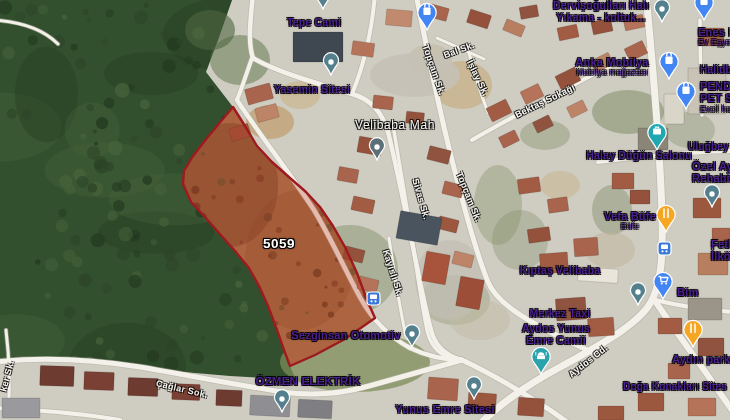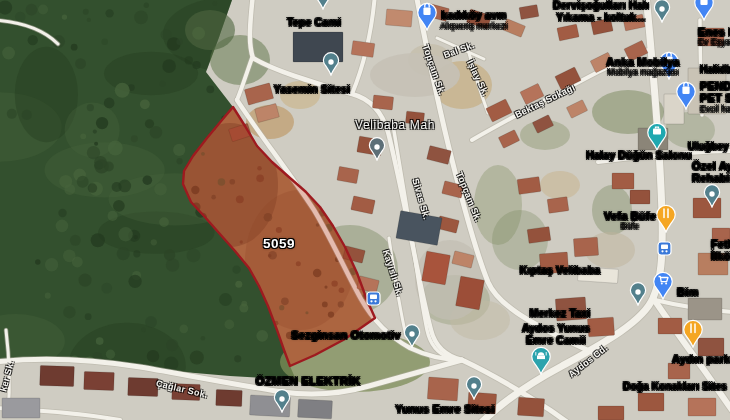--- a/index.html
+++ b/index.html
@@ -1,21 +1,21 @@
 <!DOCTYPE html>
 <html><head>
 <meta charset="utf-8">
 <style>
   html,body{margin:0;padding:0;background:#222;}
   #stage{position:relative;width:730px;height:420px;overflow:hidden;
          background:#cfccc2;font-family:"Liberation Sans",sans-serif;cursor:grab;}
   #stage svg.base{position:absolute;left:0;top:0;}
   .layer{position:absolute;left:0;top:0;width:730px;height:420px;pointer-events:none;}
   .layer > *{pointer-events:auto;}
-  .poi-label{position:absolute;color:#000000;text-align:center;white-space:nowrap;line-height:1.12;
+  .poi-label{position:absolute;color:#4c1d95;text-align:center;white-space:nowrap;line-height:1.12;
     font-weight:bold;letter-spacing:.2px;
     text-shadow:-1px -1px 0 rgba(0,0,0,.85),1px -1px 0 rgba(0,0,0,.85),
                 -1px 1px 0 rgba(0,0,0,.85),1px 1px 0 rgba(0,0,0,.85),0 0 3px rgba(0,0,0,.55);}
   .poi-label.center{transform:translate(-50%,-50%);}
   .poi-label.left{transform:translateY(-50%);text-align:left;}
   .poi-label .sub{font-weight:normal;font-size:8.5px;opacity:.96;}
   .poi-label.district{font-weight:normal;letter-spacing:.6px;color:#f4f4f2;}
   .street-label{position:absolute;color:#f7f6f2;font-size:9px;font-weight:bold;white-space:nowrap;
     transform-origin:center center;letter-spacing:.3px;opacity:.97;
     text-shadow:-1px -1px 0 rgba(0,0,0,.75),1px -1px 0 rgba(0,0,0,.75),
@@ -576,36 +576,32 @@
         <rect x="-6.5" y="-6.5" width="13" height="13" rx="3" fill="#3a79d9" stroke="#fff" stroke-width="1.2"></rect>
         <rect x="-3.5" y="-4" width="7" height="4.5" rx="0.8" fill="#fff"></rect>
         <circle cx="-2" cy="2.8" r="1.1" fill="#fff"></circle>
         <circle cx="2" cy="2.8" r="1.1" fill="#fff"></circle>
       </svg>
     </div>
   <div class="layer" id="labels">
       <div class="poi-label center" style="left: 314px; top: 23px;">
         <div style="font-size: 10.5px;">Tepe Cami</div>
       </div>
-      <div class="poi-label center" style="left: 474px; top: 21px;">
-        <div style="font-size: 10.5px;">kadıköy avm</div>
-        <div class="sub" style="font-size: 8.5px;">Alışveriş merkezi</div>
-      </div>
       <div class="poi-label center" style="left: 601px; top: 12px;">
         <div style="font-size: 10.5px;">Dervişoğulları Halı</div>
         <div style="font-size: 10.5px;">Yıkama - koltuk...</div>
       </div>
       <div class="poi-label left" style="left: 686px; top: 37px; margin-left: 12px;">
         <div style="font-size: 11px;">Enes ka</div>
         <div class="sub" style="font-size: 8.5px;">Ev Eşyaları</div>
       </div>
       <div class="poi-label center" style="left: 312px; top: 90px;">
         <div style="font-size: 10.5px;">Yasemin Sitesi</div>
       </div>
-      <div class="poi-label center" style="left: 643px; top: 67px;">
+      <div class="poi-label center" style="left: 612px; top: 67px;">
         <div style="font-size: 11px;">Anka Mobilya</div>
         <div class="sub" style="font-size: 8.5px;">Mobilya mağazası</div>
       </div>
       <div class="poi-label left" style="left: 700px; top: 70px;">
         <div style="font-size: 10px;">Halidbü</div>
       </div>
       <div class="poi-label left" style="left: 700px; top: 97px;">
         <div style="font-size: 11px;">PEND</div>
         <div style="font-size: 11px;">PET S</div>
         <div class="sub" style="font-size: 8.5px;">Evcil ha</div>

